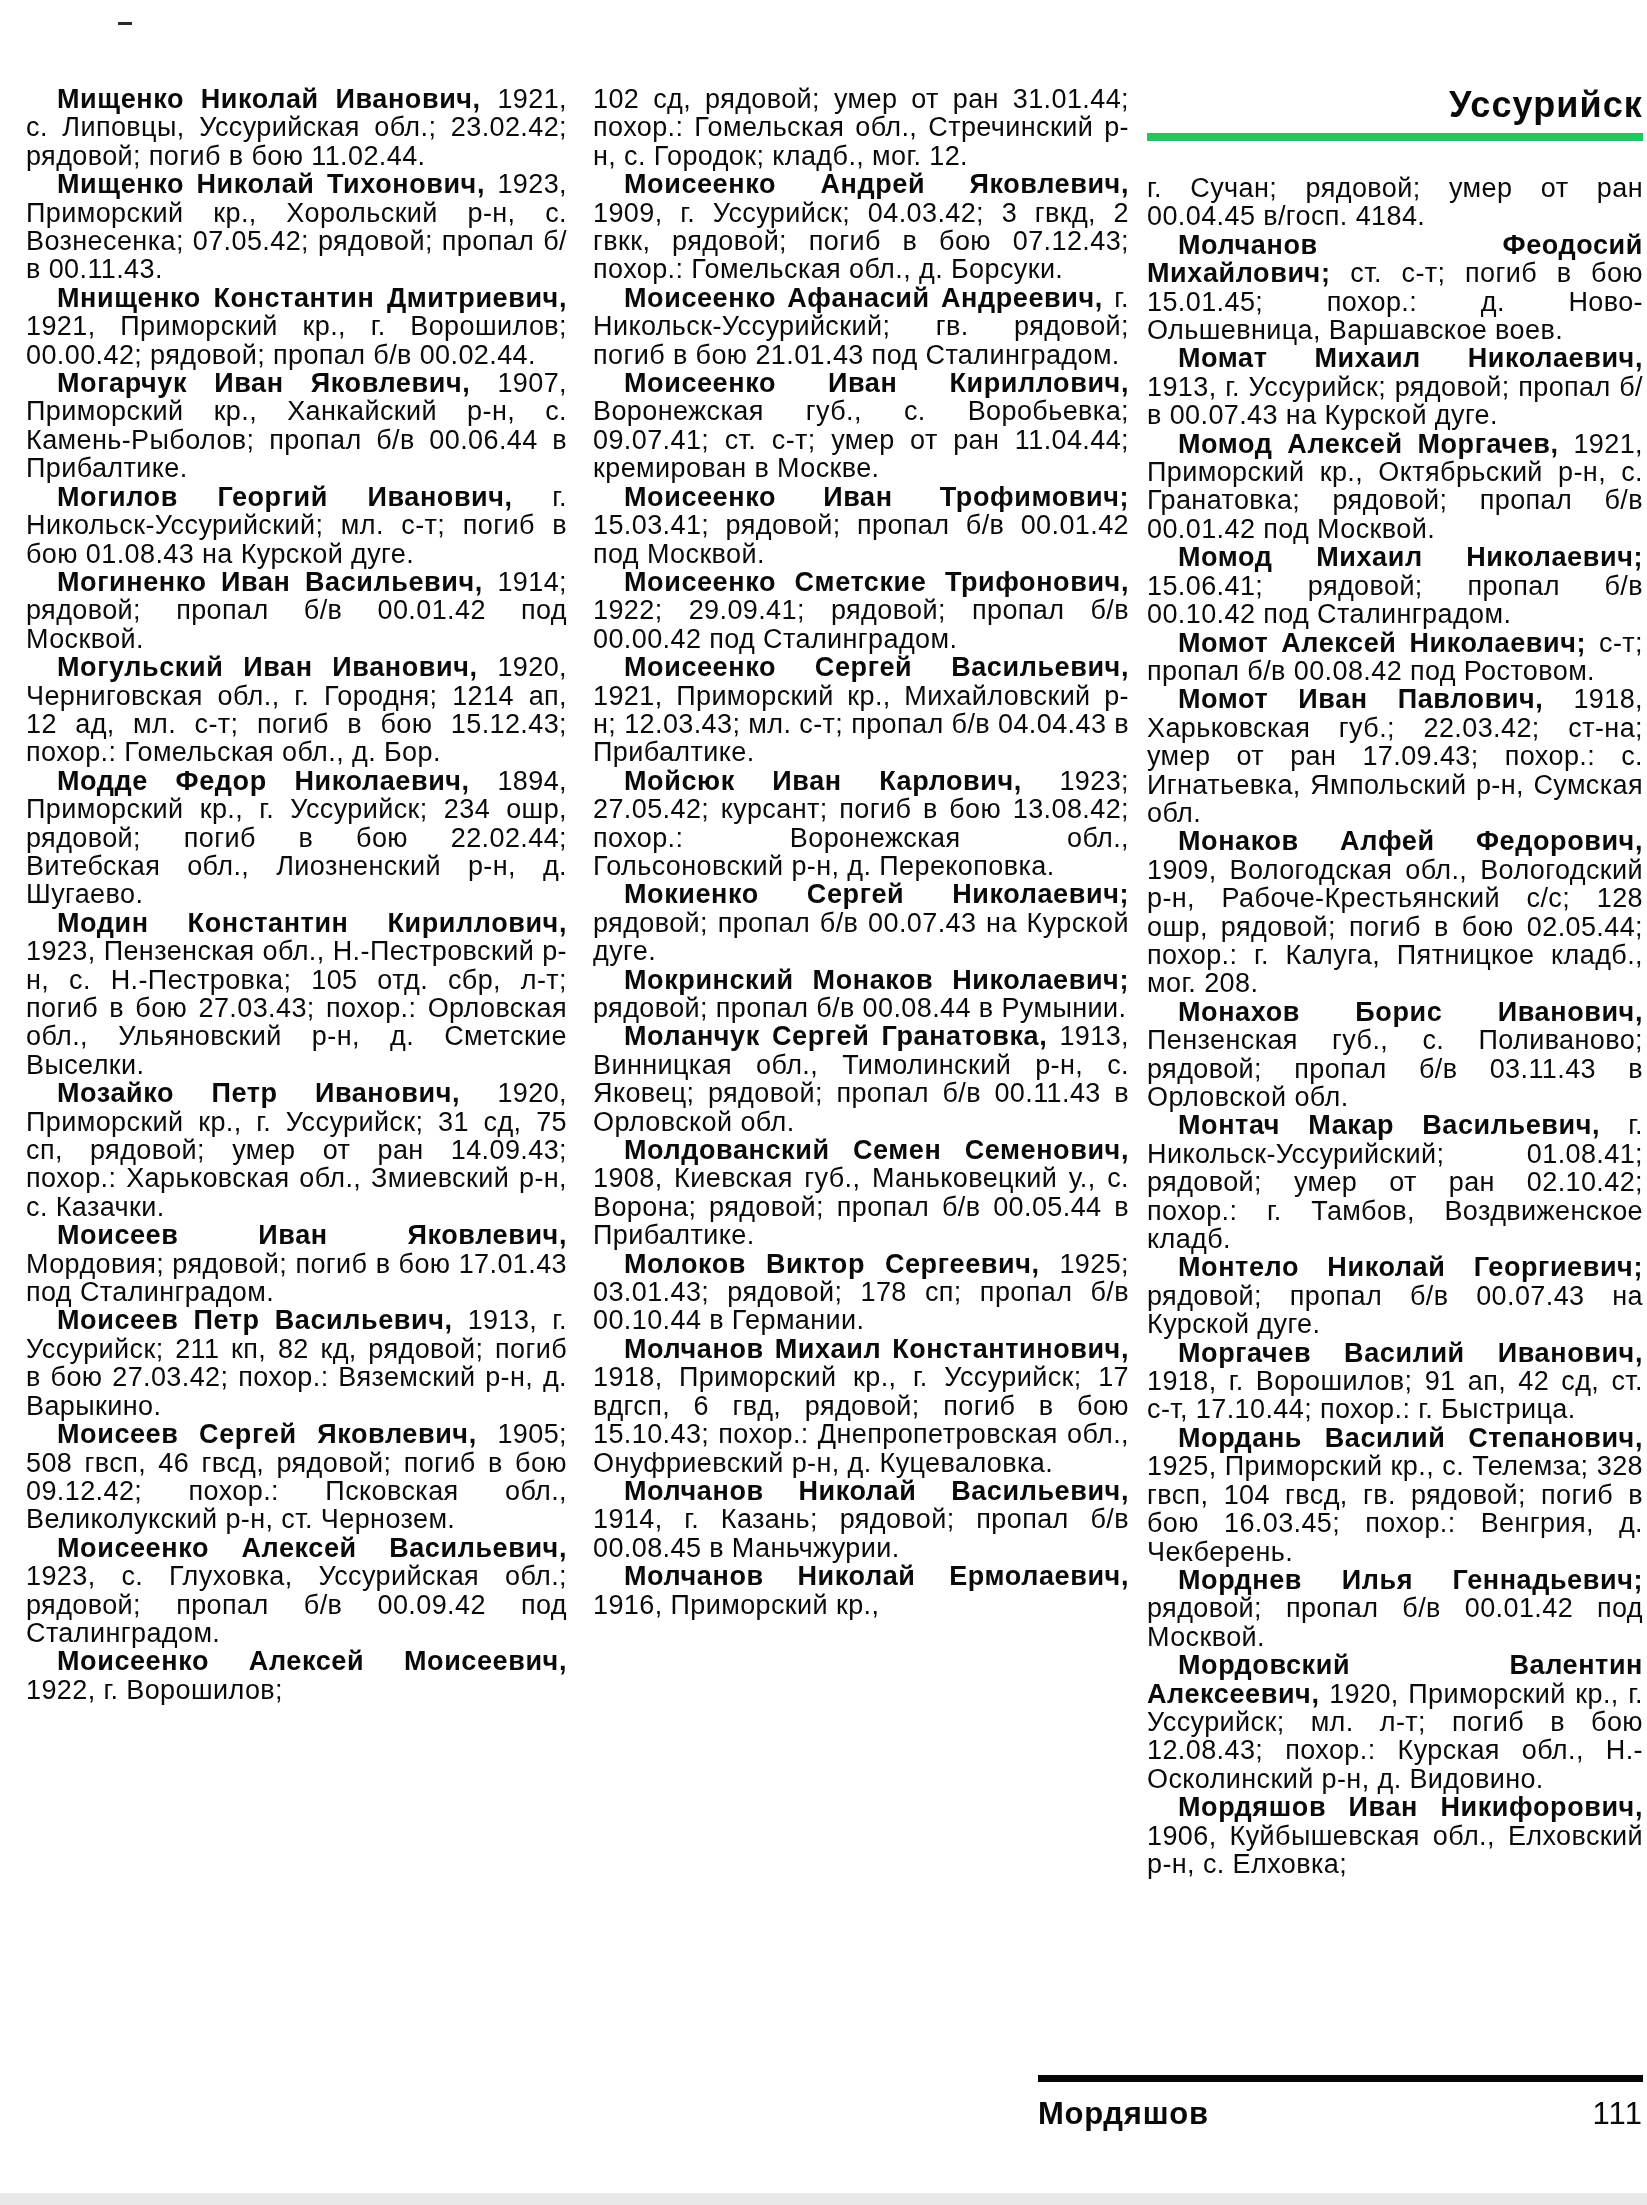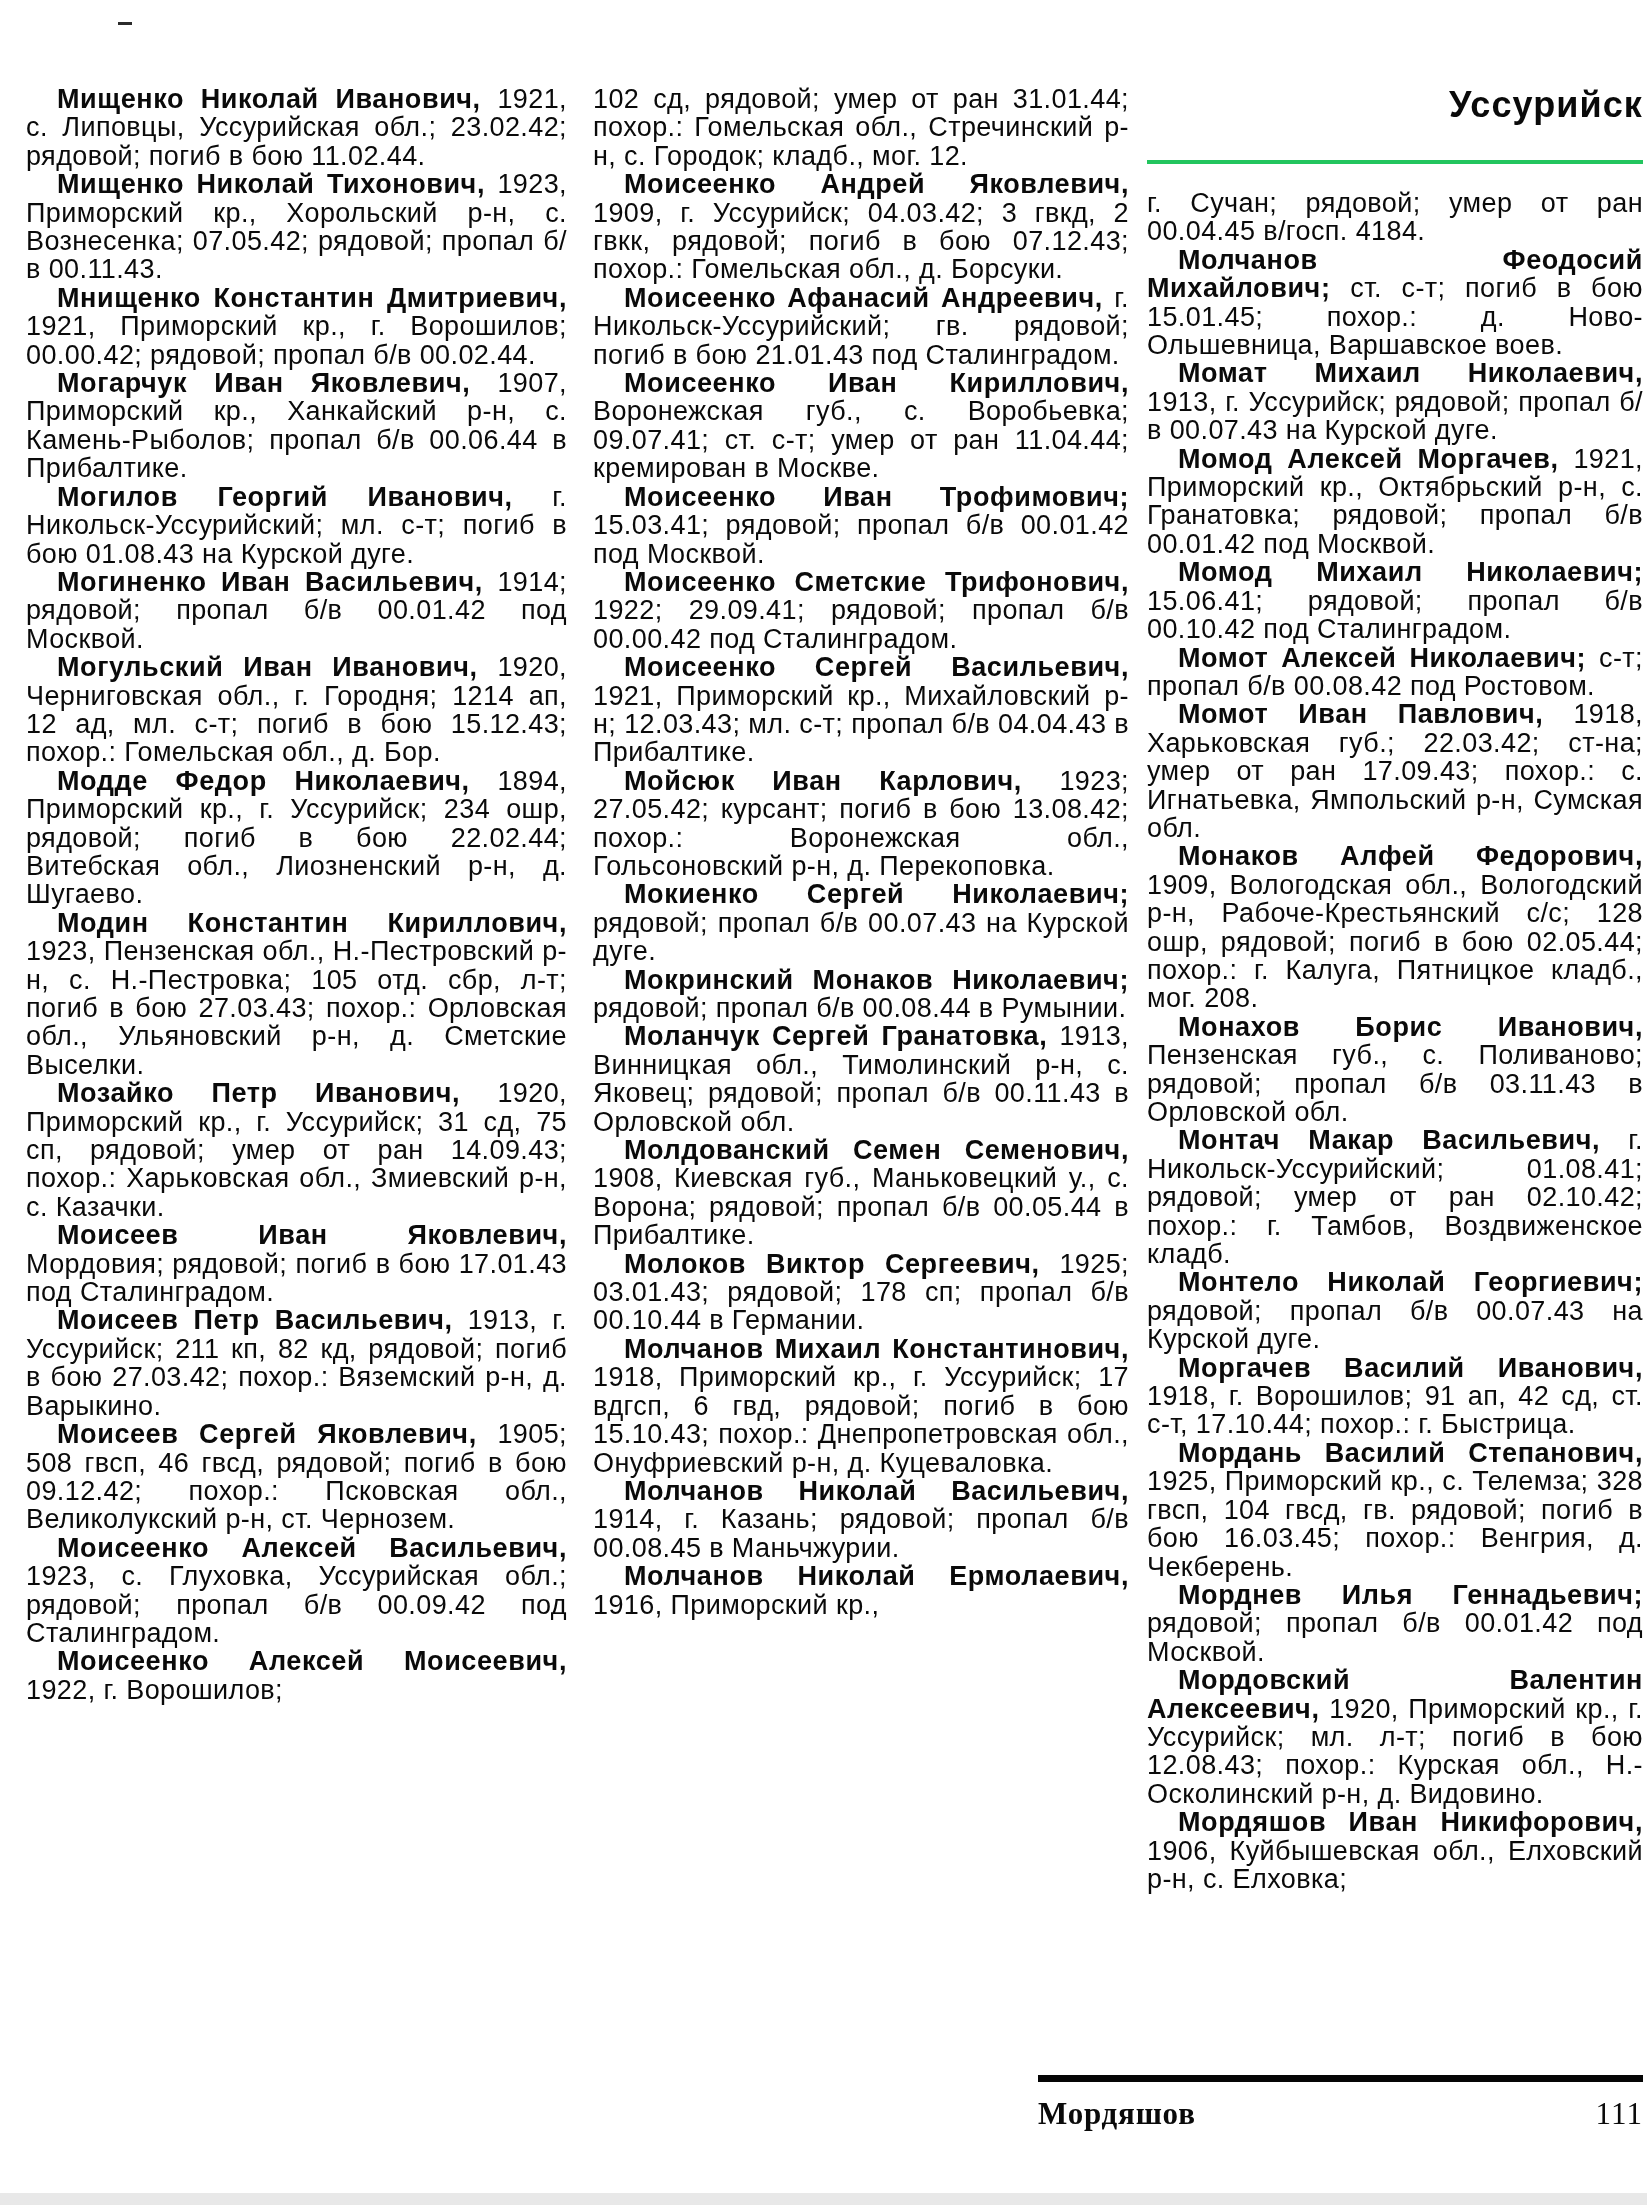--- a/index.html
+++ b/index.html
@@ -48,38 +48,37 @@
   .col p.entry b {
     font-weight: bold;
     letter-spacing: 0.6px;
   }
   .region-header {
     text-align: right;
     font-weight: bold;
     font-size: 36px;
     line-height: 39px;
     letter-spacing: 1.1px;
-    padding-bottom: 36px;
-    border-bottom: 4px solid #22c55e;
-    margin-bottom: 25px;
+    padding-bottom: 9px;
+    border-bottom: 8px solid #22c55e;
+    margin-bottom: 33px;
     text-indent: 0;
   }
   .page-footer {
     position: absolute;
     left: 1038px;
     top: 2075px;
     width: 605px;
     border-top: 7px solid #050505;
     padding-top: 16px;
     display: flex;
     justify-content: space-between;
     align-items: flex-end;
     font-size: 31px;
     line-height: 32px;
-    font-family: Liberation Serif, serif;
   }
   .catchword { font-weight: bold; letter-spacing: 0.8px; }
   .page-number { font-weight: normal; letter-spacing: 1.1px; }
 </style>
 </head>
 <body>
 
 <div class="page">
 
   <div class="scan-dash"></div>

